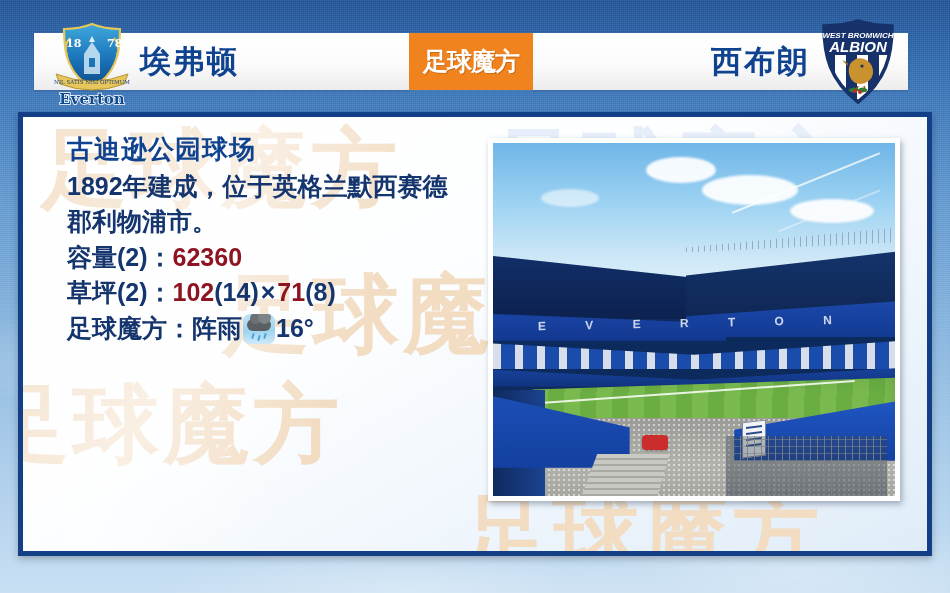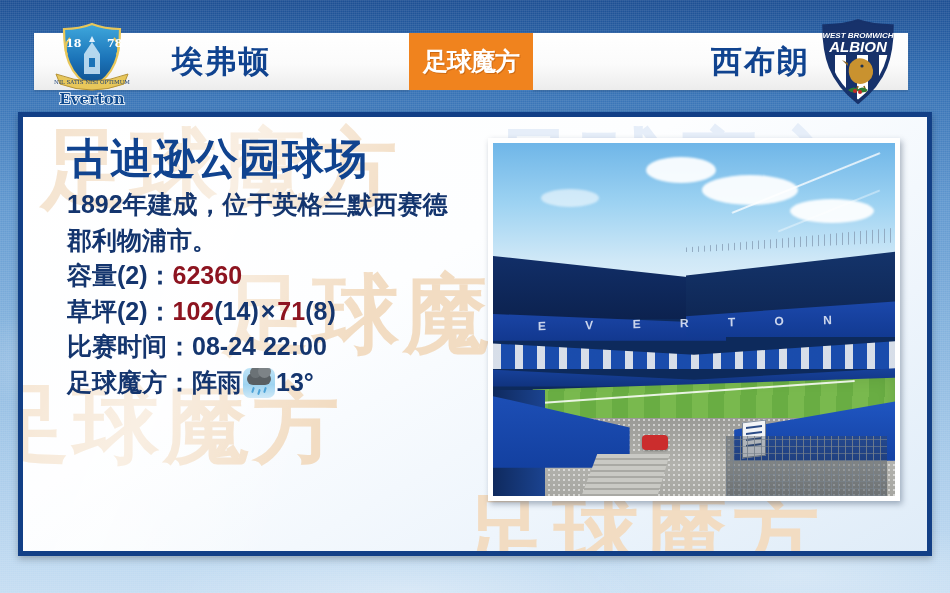--- a/index.html
+++ b/index.html
@@ -49,21 +49,21 @@
     background:#f0831e;
     display:flex; align-items:center; justify-content:center;
   }
   #logo-box .logo-text {
     color:#ffffff; font-size:25px; font-weight:bold; letter-spacing:-1px;
     text-shadow: 1px 1px 0 rgba(140,60,0,.35);
   }
 
   .team-name {
     position:absolute; top:25px; height:57px; line-height:57px;
-    font-size:31px; font-weight:bold; color:#10438f; letter-spacing:2px;margin-left:32px;
+    font-size:31px; font-weight:bold; color:#10438f; letter-spacing:2px;
   }
   #team-home { left:140px; }
   #team-away { right:140px; }
 
   
   .crest { position:absolute; top:6px; }
   #crest-home { left:44px;  width:96px; height:96px; }
   #crest-away { left:810px; width:96px; height:96px;font-style:italic; }
 
   
@@ -97,21 +97,21 @@
   #wm2 { left:470px; top:-6px;  color:#e6eef9; }
   #wm3 { left:200px; top:140px; }
   #wm4 { left:-40px; top:250px; }
   #wm5 { left:440px; top:360px; }
 
   
   #info {
     position:absolute; left:44px; top:18px; width:420px; z-index:3;
   }
   #stadium-title {
-    font-size:42px; font-weight:bold; color:#10438f;
+    font-size:26px; font-weight:bold; color:#10438f;
     letter-spacing:1px; line-height:1.15; margin:0 0 4px 0;
   }
   .info-line {
     font-size:25px; font-weight:bold; color:#14356e;
     line-height:1.42; white-space:nowrap;
   }
   .desc { white-space:normal; width:392px; }
   .val-red { color:#8d1420; }
   .times-sym { color:#14356e; font-weight:bold; padding:0 2px; }
 
@@ -369,26 +369,23 @@
       <div class="info-line desc">1892年建成，位于英格兰默西赛德郡利物浦市。</div>
 
       <div class="info-line">
         <span>容量(2)：</span><span class="val-red">62360</span>
       </div>
 
       <div class="info-line">
         <span>草坪(2)：</span><span class="val-red">102</span><span>(14)</span><span class="times-sym">×</span><span class="val-red">71</span><span>(8)</span>
       </div>
 
+
       <div class="info-line">
-        <span>比赛时间：</span><span>08-24 22:00</span>
-      </div>
-
-      <div class="info-line">
-        <span>足球魔方：</span><span>阵雨</span><span class="weather-icon"><span class="cloud"></span><span class="drop d1"></span><span class="drop d2"></span><span class="drop d3"></span></span><span>13°</span>
+        <span>足球魔方：</span><span>阵雨</span><span class="weather-icon"><span class="cloud"></span><span class="drop d1"></span><span class="drop d2"></span><span class="drop d3"></span></span><span>16°</span>
       </div>
     </div>
 
     <div id="photo-frame">
       <div id="photo">
 
         <div class="sky"></div>
         <div class="cloudpuff" style="left:38%; top:4%;  width:70px; height:26px;"></div>
         <div class="cloudpuff" style="left:52%; top:9%;  width:96px; height:30px;"></div>
         <div class="cloudpuff" style="left:74%; top:16%; width:84px; height:24px;"></div>

